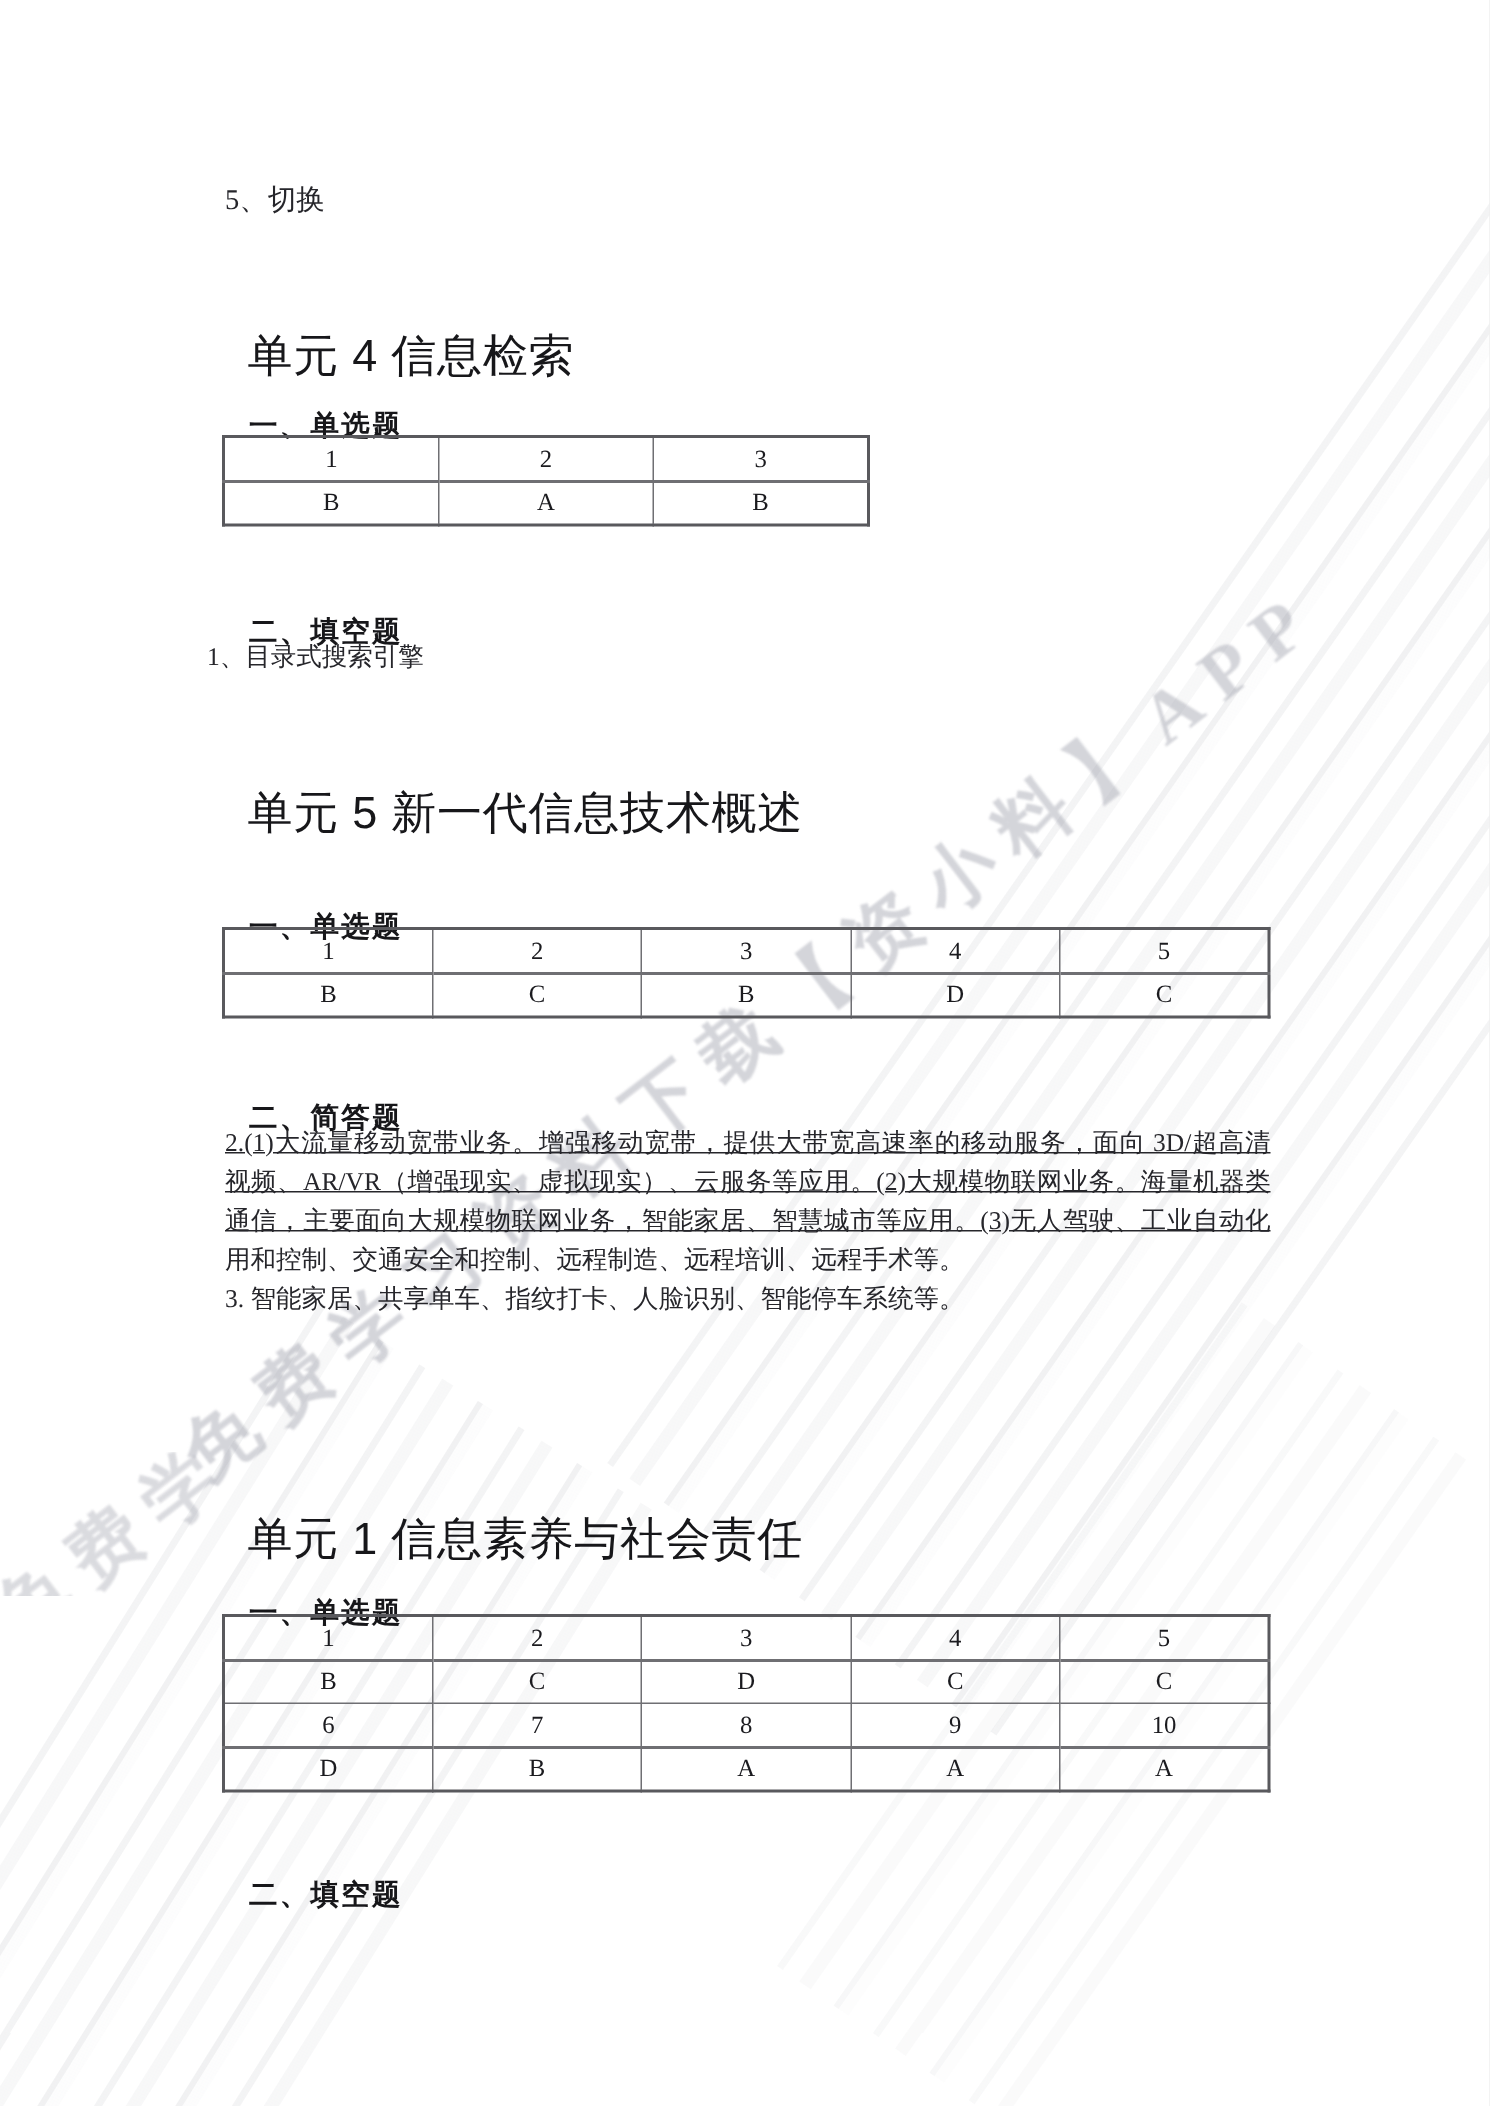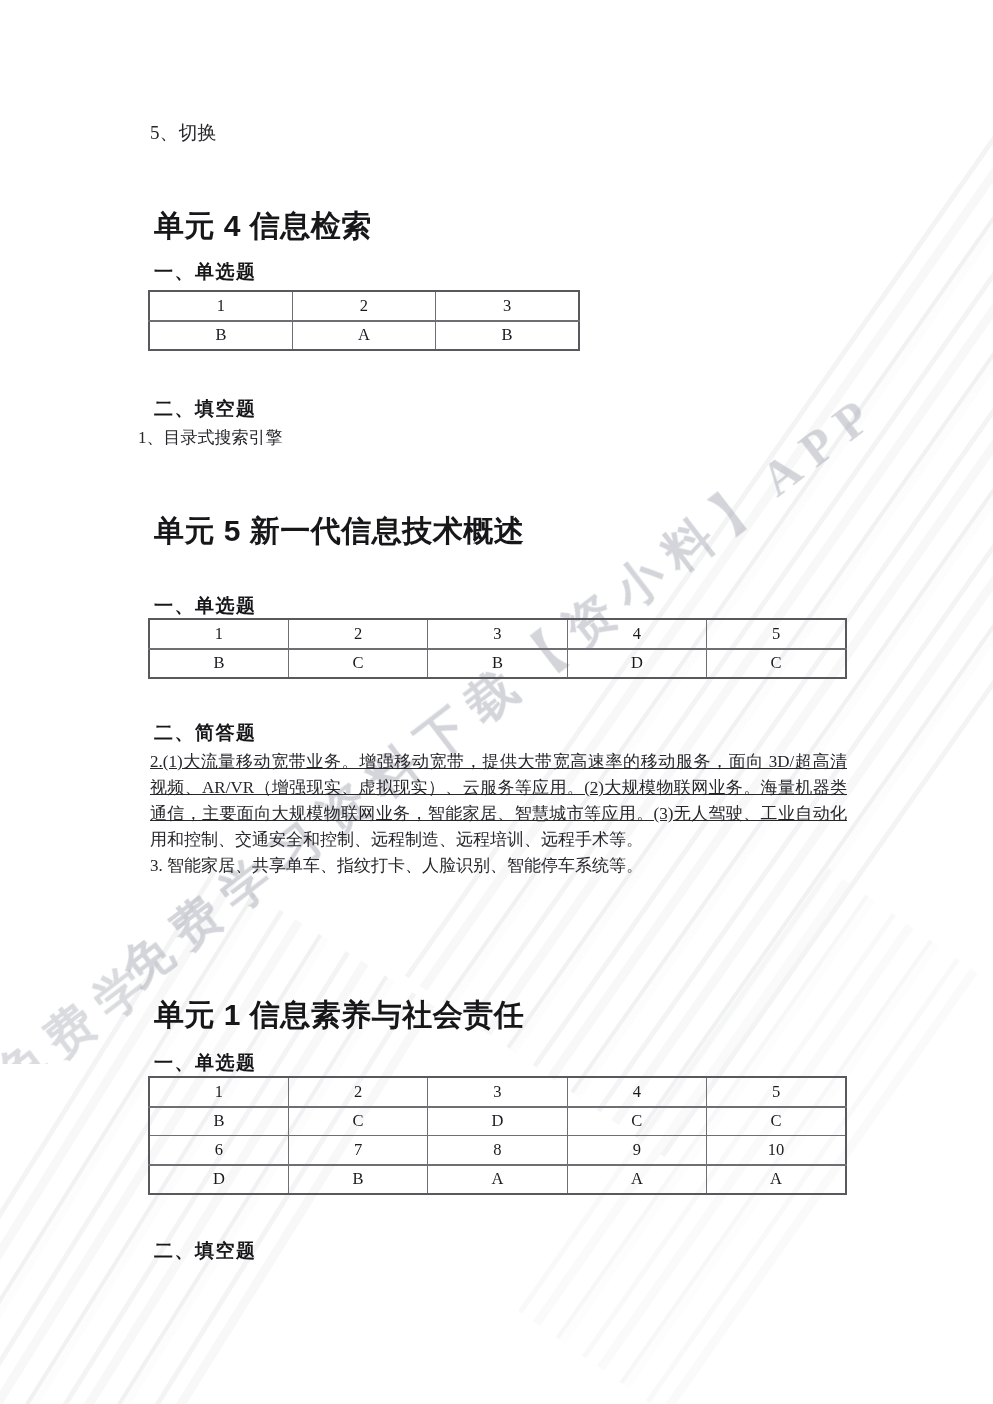--- a/index.html
+++ b/index.html
@@ -27,27 +27,27 @@
     font-family:"Liberation Serif","DejaVu Serif",serif;font-weight:700;
     font-size:49px;letter-spacing:13px;color:rgba(147,151,162,0.40);
     transform-origin:0 50%;transform:rotate(-37.5deg);filter:blur(0.6px);
     pointer-events:none;
   }
   .wm1{left:128px;top:948px;}
   .wm2-clip{position:absolute;left:0;top:968px;width:150px;height:96px;overflow:hidden;pointer-events:none;}
   .wm2{left:2px;top:88px;opacity:.85;}
   
   .unit-title{
-    position:absolute;left:149px;margin:5px;
-    font-family:"Liberation Sans","DejaVu Sans",sans-serif;font-weight:700;
+    position:absolute;left:149px;margin:16px;
+    font-family:"Liberation Sans","DejaVu Sans",sans-serif;font-weight:400;
     font-size:30px;letter-spacing:0.5px;color:#17171a;
   }
   .t-u4{top:201px}.t-u5{top:506px}.t-u6{top:990px}
   .sub-title{
-    position:absolute;left:150px;margin:4px;
+    position:absolute;left:150px;margin:16px;
     font-family:"Liberation Sans","DejaVu Sans",sans-serif;font-weight:700;
     font-size:19px;letter-spacing:1.5px;color:#17171a;
   }
   .s-u4a{top:255px}.s-u4b{top:392px}
   .s-u5a{top:589px}.s-u5b{top:716px}
   .s-u6a{top:1046px}.s-u6b{top:1234px}
   
   .top-item{position:absolute;left:150px;top:120px;font-size:19px;}
   .fill-block{position:absolute;left:138px;top:424px;font-size:17px;line-height:28.5px;}
   .answers{position:absolute;left:150px;top:749px;width:697px;font-size:17px;line-height:26.1px;}

